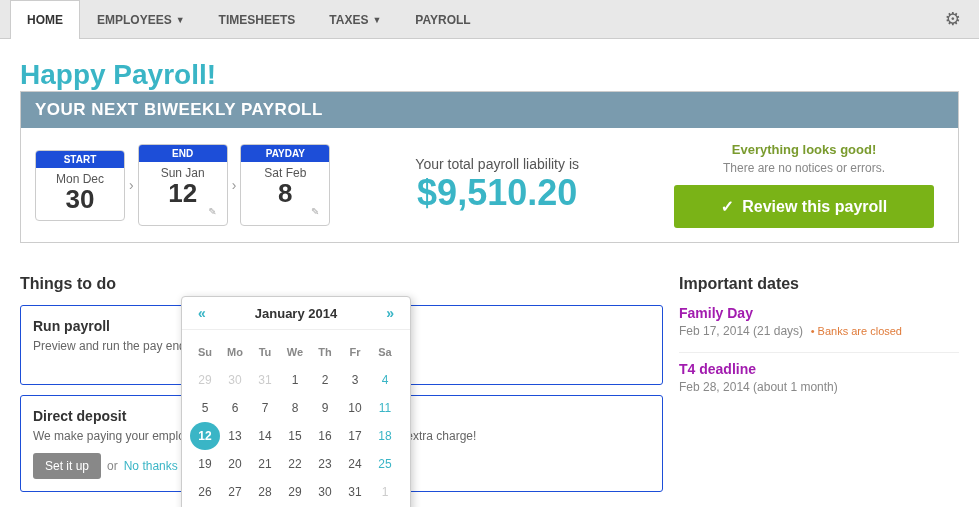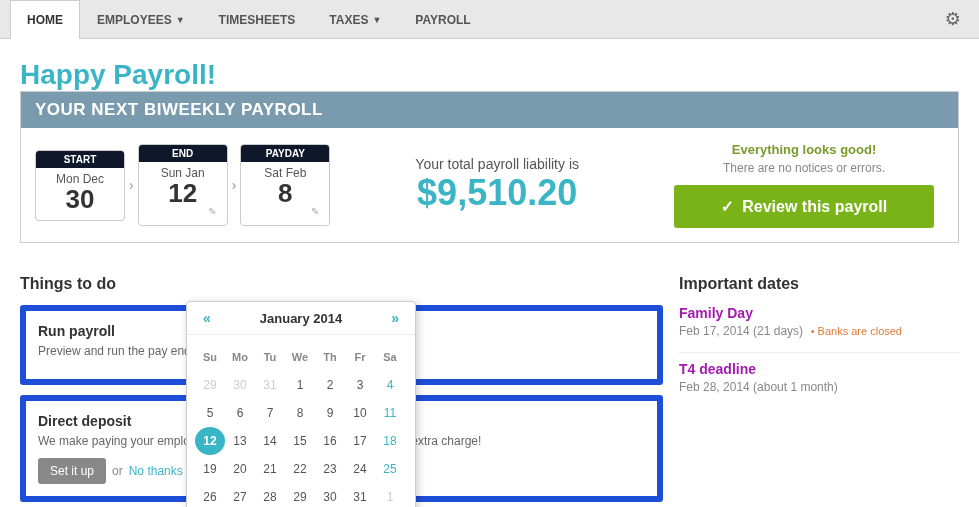--- a/index.html
+++ b/index.html
@@ -20,21 +20,21 @@
 
     
     .payroll-section { border: 1px solid #ccc; margin-bottom: 16px; }
     .payroll-header { background: #7a9bae; color: white; padding: 8px 14px; font-size: 17px; font-weight: bold; text-transform: uppercase; letter-spacing: 0.5px; }
 
     .payroll-body { display: flex; align-items: center; padding: 14px; gap: 0; }
 
     
     .date-boxes { display: flex; align-items: center; gap: 0; }
     .date-box { text-align: center; border: 1px solid #ccc; border-radius: 4px; width: 90px; overflow: hidden; }
-    .date-box-label { background: #0f172a; color: white; font-size: 10px; font-weight: bold; padding: 3px 6px; text-transform: uppercase; }
+    .date-box-label { background: #1d4ed8; color: white; font-size: 10px; font-weight: bold; padding: 3px 6px; text-transform: uppercase; }
     .date-box-content { padding: 4px 6px 8px; }
     .date-box-month { font-size: 12px; color: #555; }
     .date-box-day { font-size: 26px; font-weight: bold; color: #333; line-height: 1; }
     .date-box-edit { font-size: 10px; color: #aaa; text-align: right; padding-right: 4px; }
     .date-arrow { font-size: 14px; color: #999; padding: 0 4px; }
 
     
     .liability-section { flex: 1; text-align: center; padding: 0 20px; }
     .liability-label { font-size: 14px; color: #555; }
     .liability-amount { font-size: 36px; font-weight: bold; color: #3ab5c6; }
@@ -45,21 +45,21 @@
     .no-errors { color: #888; font-size: 12px; margin-bottom: 10px; }
     .review-btn { background: #7ab317; color: white; border: none; padding: 12px 20px; font-size: 16px; font-weight: bold; cursor: pointer; border-radius: 3px; width: 100%; display: flex; align-items: center; justify-content: center; gap: 8px; }
     .checkmark { font-size: 16px; }
 
     
     .lower-content { display: flex; gap: 16px; padding: 16px 0; }
 
     
     .things-to-do { flex: 1; }
     .things-to-do h3 { font-size: 16px; color: #333; margin-bottom: 12px; }
-    .todo-item { border: 6px solid #1d4ed8; border-radius: 3px; padding: 12px; margin-bottom: 10px; background: white; position: relative; }
+    .todo-item { border: 1px solid #1d4ed8; border-radius: 3px; padding: 12px; margin-bottom: 10px; background: white; position: relative; }
     .todo-item h4 { font-size: 14px; font-weight: bold; color: #333; margin-bottom: 4px; }
     .todo-item p { font-size: 12px; color: #666; line-height: 1.4; }
 
     
     .calendar-overlay { position: absolute; top: -10px; left: 160px; z-index: 100; background: white; border: 1px solid #ccc; border-radius: 4px; box-shadow: 2px 2px 8px rgba(0,0,0,0.2); width: 230px; }
     .cal-header { display: flex; align-items: center; justify-content: space-between; padding: 8px 12px; border-bottom: 1px solid #eee; }
     .cal-nav { cursor: pointer; color: #3ab5c6; font-weight: bold; font-size: 14px; padding: 0 4px; }
     .cal-title { font-weight: bold; font-size: 13px; color: #333; }
     .cal-grid { padding: 8px; }
     .cal-row { display: flex; }

